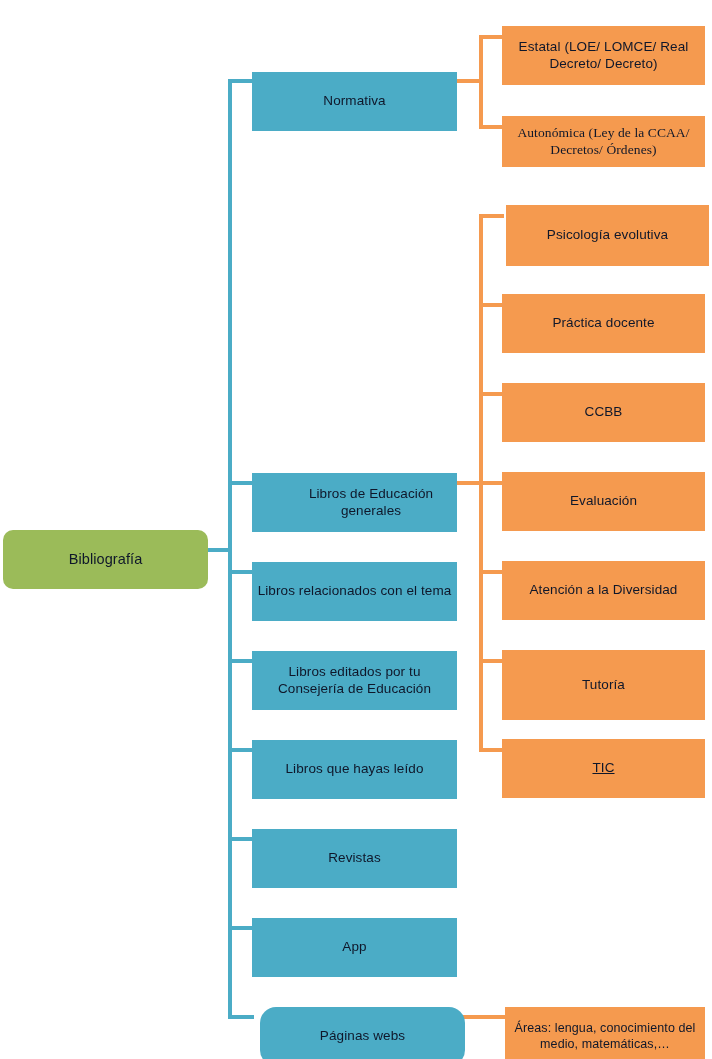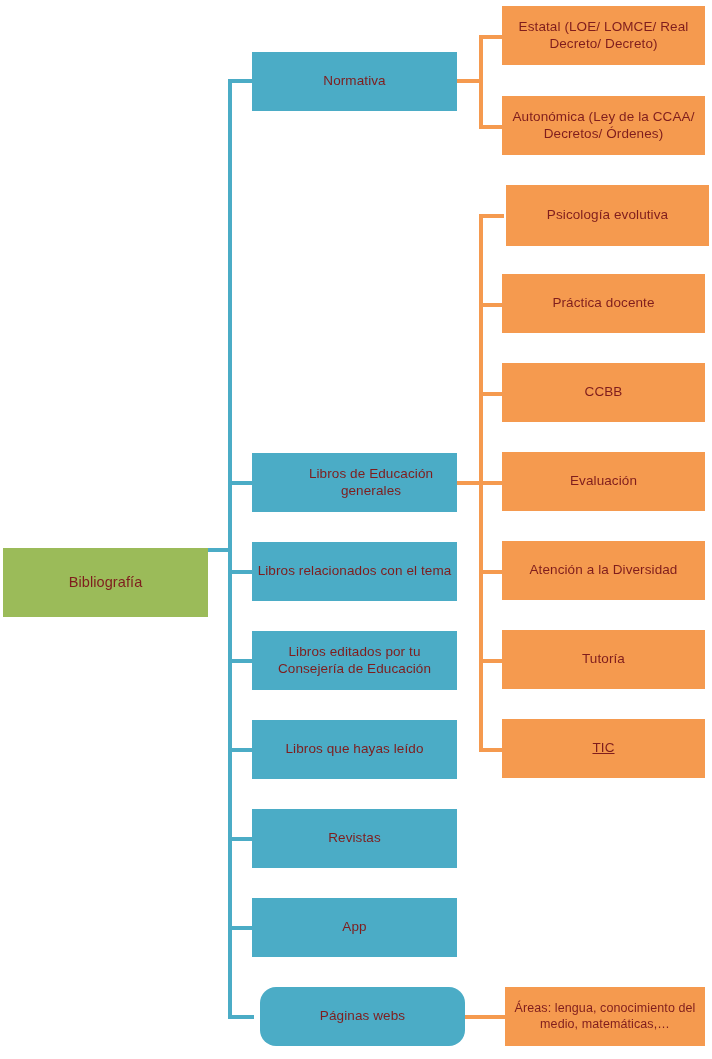--- a/index.html
+++ b/index.html
@@ -17,24 +17,25 @@
     background: #ffffff;
     overflow: hidden;
   }
   .node {
     position: absolute;
     box-sizing: border-box;
     display: flex;
     align-items: center;
     justify-content: flex-start;
     text-align: center;
-    color: #7f1d1d;
+    color: #0f172a;
     line-height: 1.22;
     padding: 2px 4px;
     letter-spacing: 0.1px;
+    margin-top: 20px;
     -webkit-font-smoothing: antialiased;
   }
   .node.root {
     background: #9BBB59;
     font-size: 14.5px;
   }
   .node.lvl1 {
     background: #4BACC6;
     font-size: 13.5px;
   }
@@ -82,21 +83,21 @@
   <div class="conn orange" style="left:479px; top:214px; width:25px; height:4px;"></div>
   <div class="conn orange" style="left:479px; top:303px; width:25px; height:4px;"></div>
   <div class="conn orange" style="left:479px; top:392px; width:25px; height:4px;"></div>
   <div class="conn orange" style="left:479px; top:481px; width:25px; height:4px;"></div>
   <div class="conn orange" style="left:479px; top:570px; width:25px; height:4px;"></div>
   <div class="conn orange" style="left:479px; top:659px; width:25px; height:4px;"></div>
   <div class="conn orange" style="left:479px; top:748px; width:25px; height:4px;"></div>
 
   <div class="conn orange" style="left:457px; top:1015px; width:48px; height:4px;"></div>
 
-  <div class="node root" style="left:3px; top:548px; width:205px; height:69px;">
+  <div class="node root" style="left:3px; top:510px; width:205px; height:59px;border-radius:10px;">
     <span class="label">Bibliografía</span>
   </div>
 
   <div class="node lvl1" style="left:252px; top:52px; width:205px; height:59px;">
     <span class="label">Normativa</span>
   </div>
 
   <div class="node lvl1" style="left:252px; top:453px; width:205px; height:59px;padding-left:37px;">
     <span class="label">Libros de Educación generales</span>
   </div>
@@ -122,21 +123,21 @@
   </div>
 
   <div class="node lvl1" style="left:260px; top:987px; width:205px; height:59px;border-radius:16px;">
     <span class="label">Páginas webs</span>
   </div>
 
   <div class="node lvl2" style="left:502px; top:6px; width:203px; height:59px;">
     <span class="label">Estatal (LOE/ LOMCE/ Real Decreto/ Decreto)</span>
   </div>
 
-  <div class="node lvl2" style="left:502px; top:96px; width:203px; height:59px;">
+  <div class="node lvl2" style="left:502px; top:96px; width:203px; height:51px;font-family:Liberation Serif, serif;">
     <span class="label">Autonómica (Ley de la CCAA/ Decretos/ Órdenes)</span>
   </div>
 
   <div class="node lvl2" style="left:506px; top:185px; width:203px; height:61px;">
     <span class="label">Psicología evolutiva</span>
   </div>
 
   <div class="node lvl2" style="left:502px; top:274px; width:203px; height:59px;">
     <span class="label">Práctica docente</span>
   </div>
@@ -146,21 +147,21 @@
   </div>
 
   <div class="node lvl2" style="left:502px; top:363px; width:203px; height:59px;">
     <span class="label">CCBB</span>
   </div>
 
   <div class="node lvl2" style="left:502px; top:541px; width:203px; height:59px;">
     <span class="label">Atención a la Diversidad</span>
   </div>
 
-  <div class="node lvl2" style="left:502px; top:630px; width:203px; height:59px;">
+  <div class="node lvl2" style="left:502px; top:630px; width:203px; height:70px;">
     <span class="label">Tutoría</span>
   </div>
 
   <div class="node lvl2" style="left:502px; top:719px; width:203px; height:59px;text-decoration:underline;">
     <span class="label">TIC</span>
   </div>
 
   <div class="node lvl2" style="left:505px; top:987px; width:200px; height:59px; font-size:12.5px;">
     <span class="label">Áreas: lengua, conocimiento del medio, matemáticas,…</span>
   </div>

